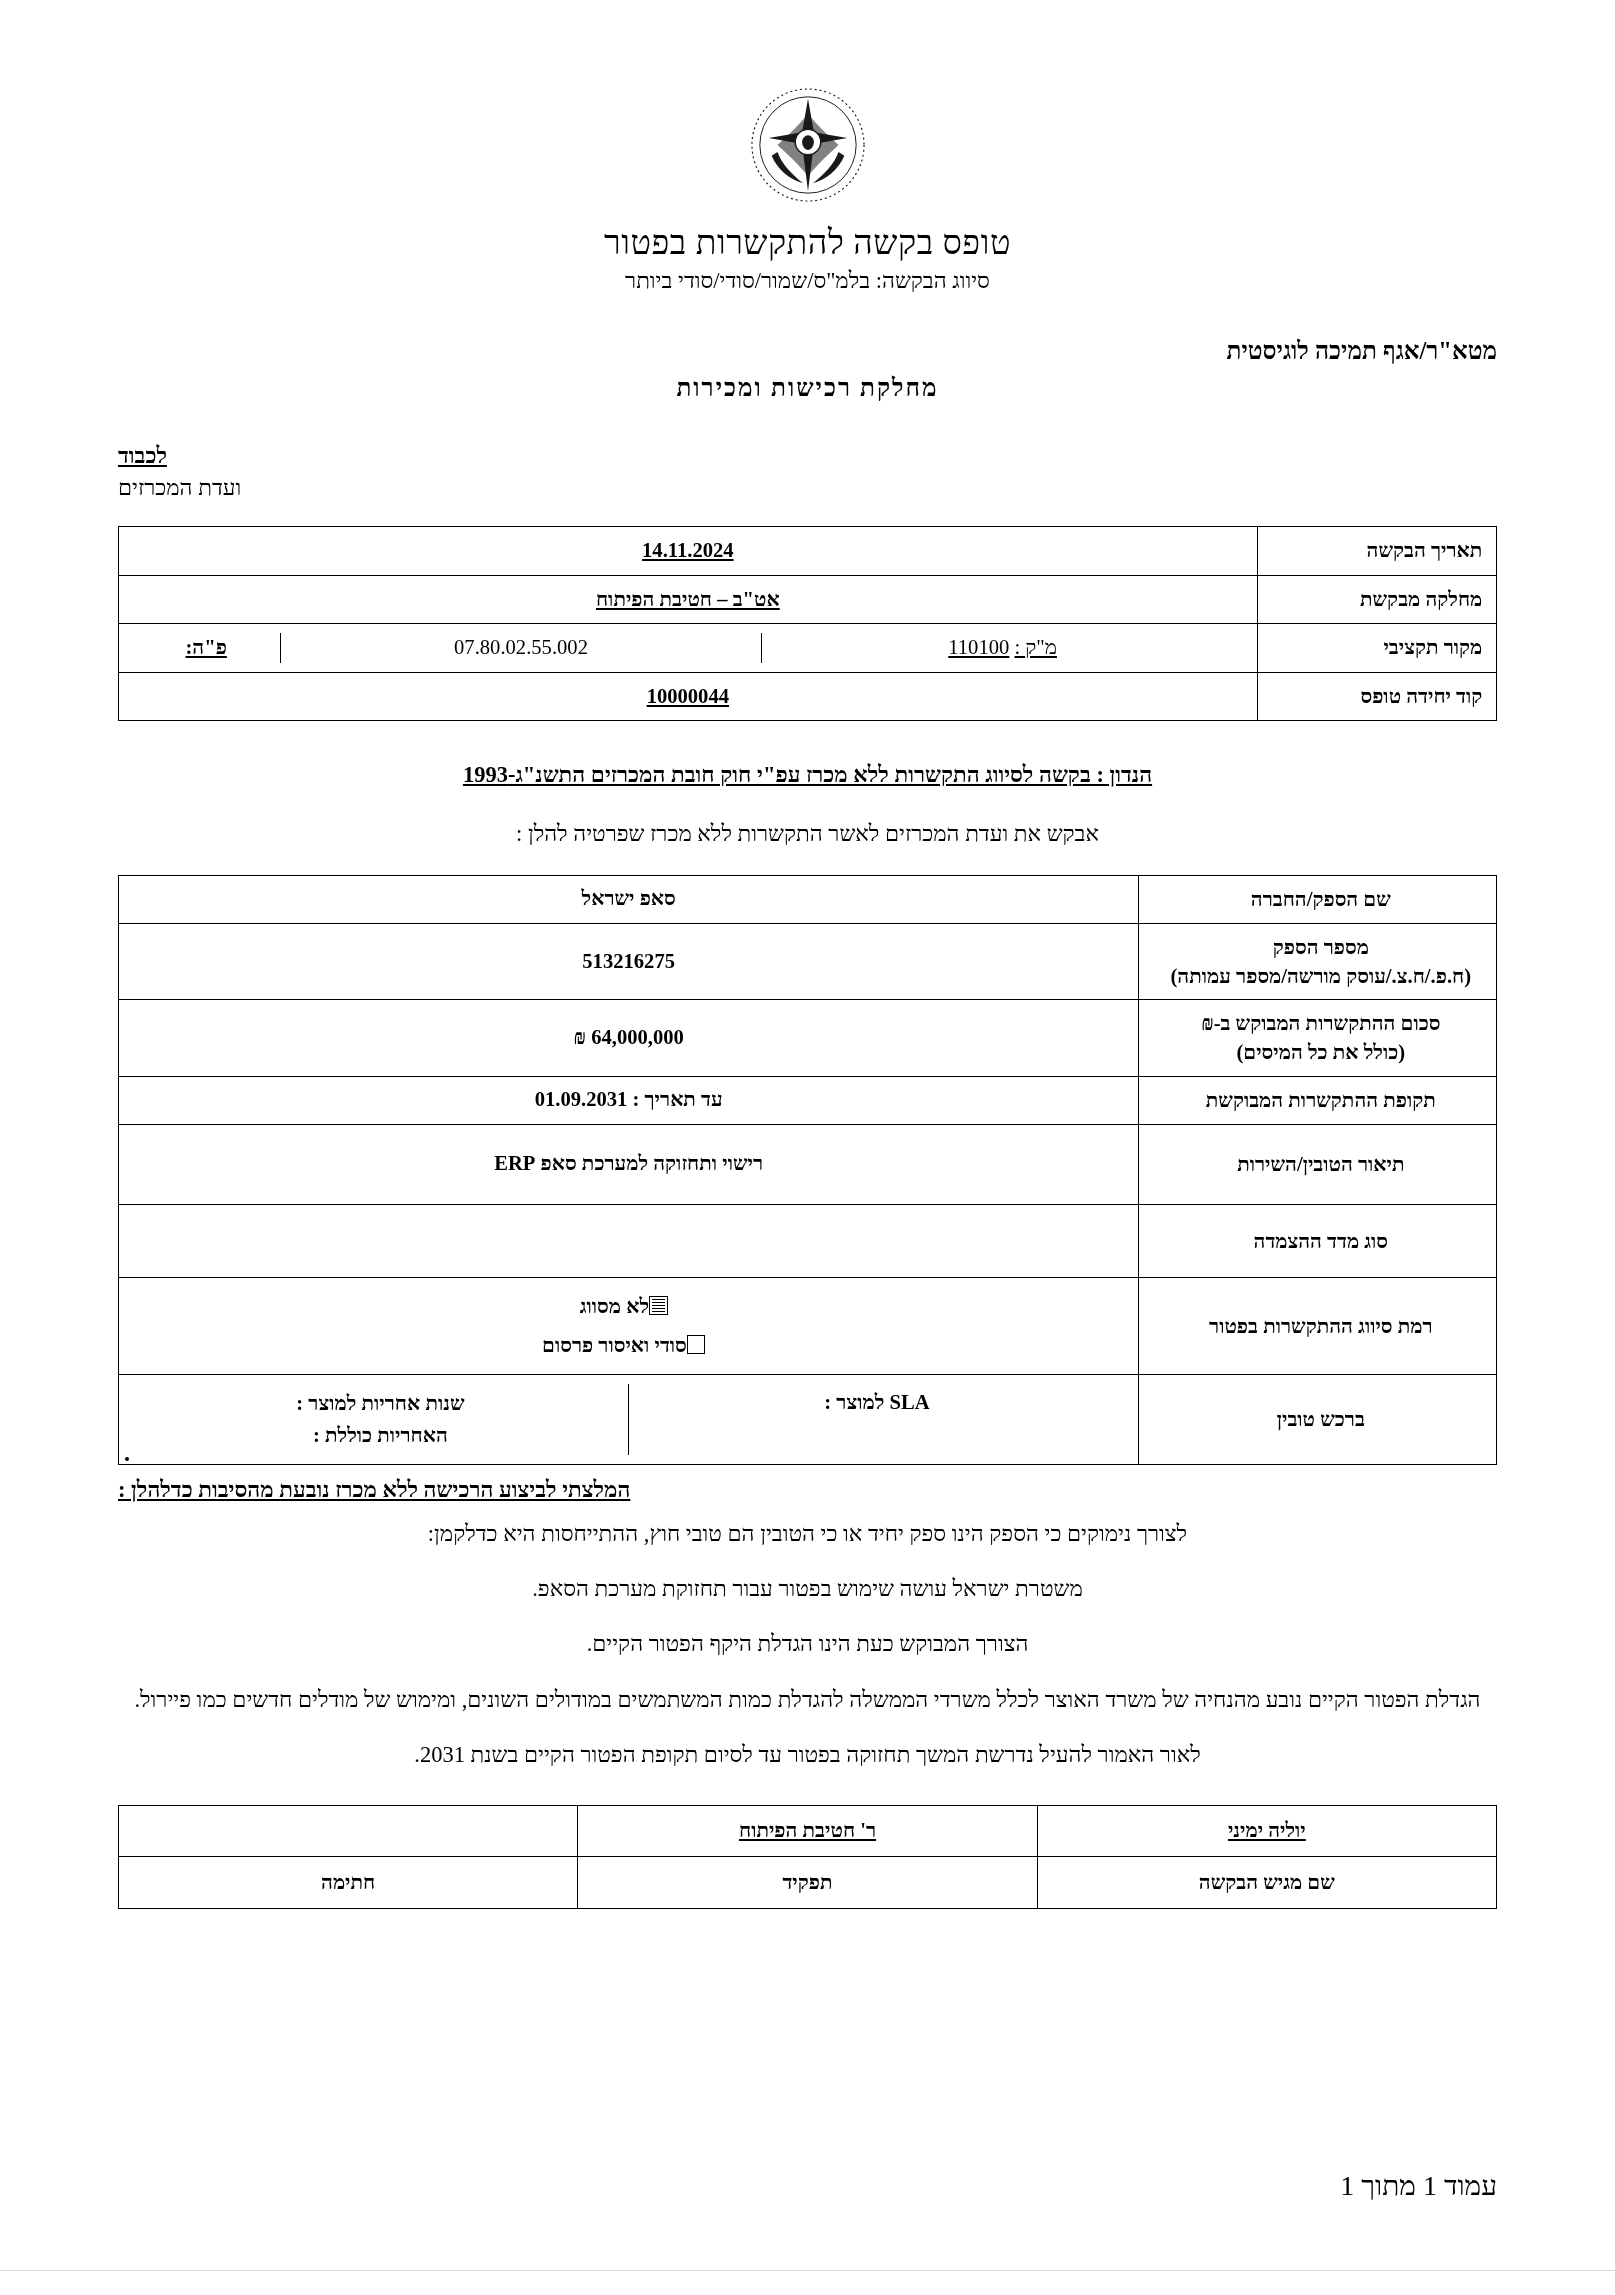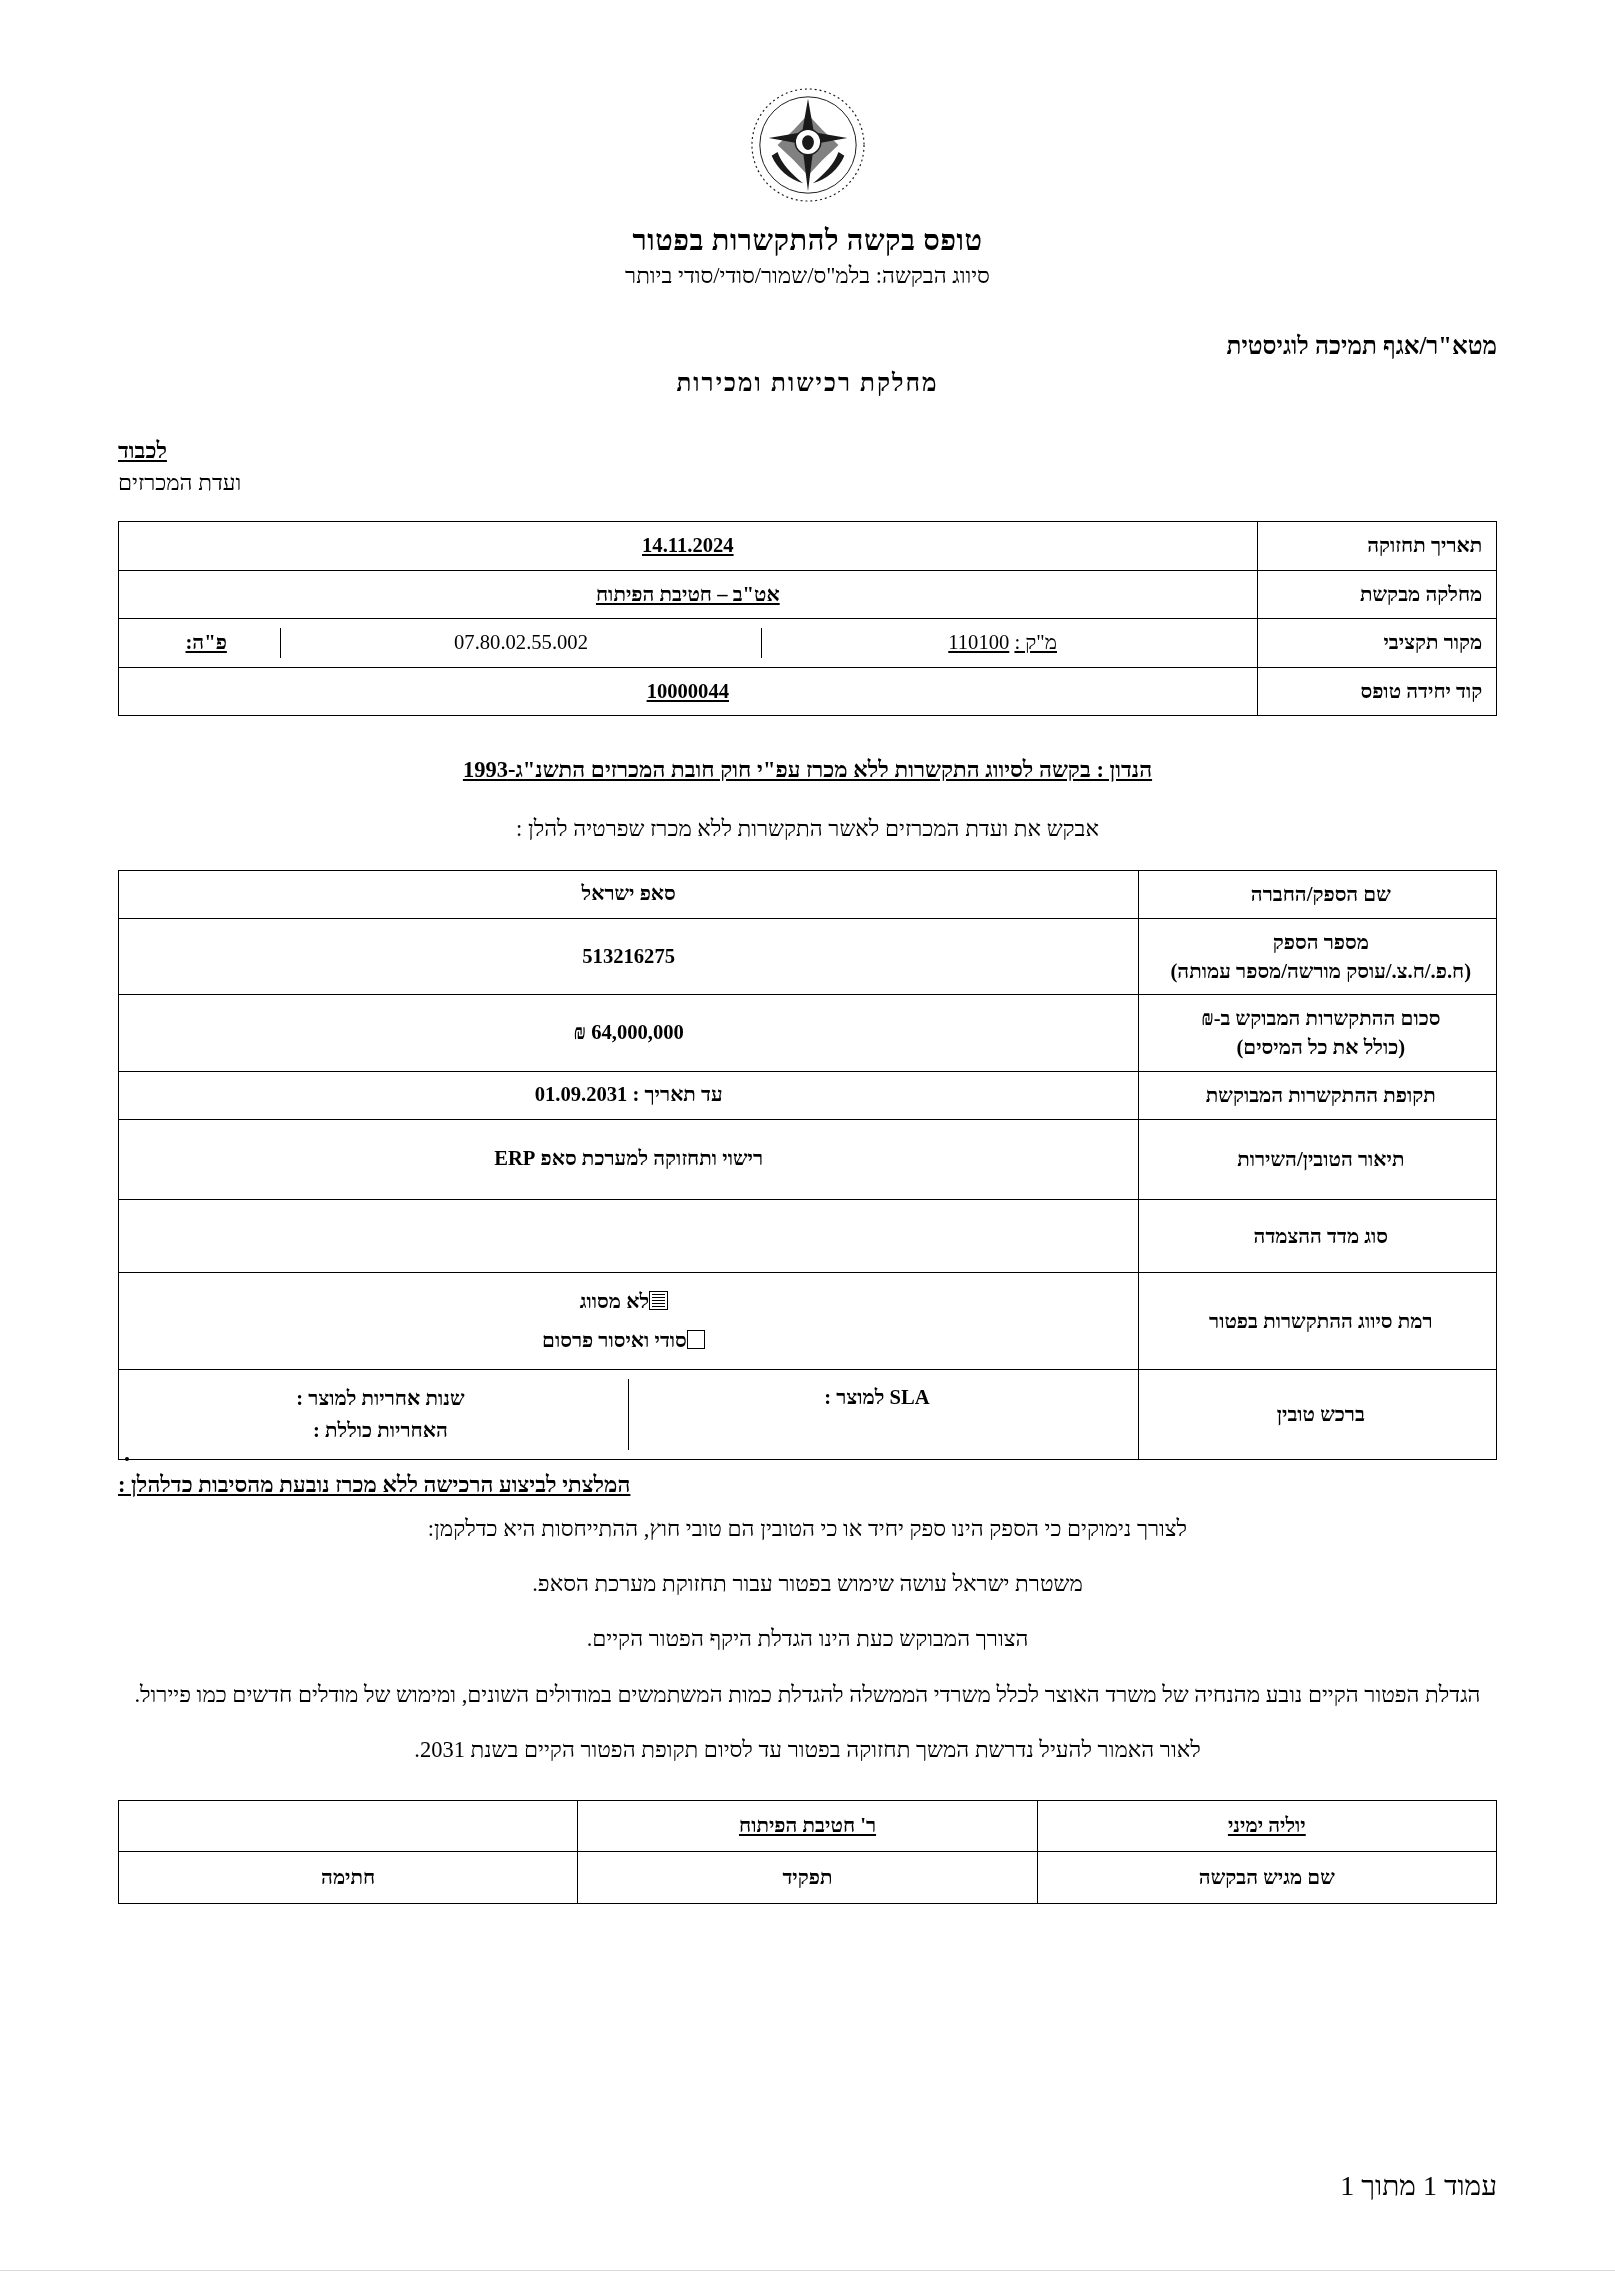--- a/index.html
+++ b/index.html
@@ -31,22 +31,22 @@
   .emblem {
     display: inline-block;
     width: 116px;
     height: 116px;
     position: relative;
   }
   .emblem svg { display: block; }
 
   
   h1.doc-title {
-    font-size: 29px;
-    font-weight: bold;
+    font-size: 34px;
+    font-weight: normal;
     text-align: center;
     margin: 9.8px 0 5.9px 0;
     letter-spacing: 0.5px;
   }
   .subtitle {
     font-size: 22.5px;
     text-align: center;
     margin: 0 0 39px 0;
   }
   .dept-block {
@@ -276,21 +276,21 @@
   </div>
 
   <div class="to-block">
     <div class="underline">לכבוד</div>
     <div>ועדת המכרזים</div>
   </div>
 
   <table class="grid tbl-head">
     <tbody>
       <tr>
-        <td class="label">תאריך תחזוקה</td>
+        <td class="label">תאריך הבקשה</td>
         <td class="value">14.11.2024</td>
       </tr>
       <tr>
         <td class="label">מחלקה מבקשת</td>
         <td class="value">אט"ב – חטיבת הפיתוח</td>
       </tr>
       <tr>
         <td class="label">מקור תקציבי</td>
         <td class="value plain">
           <div class="budget-split">

